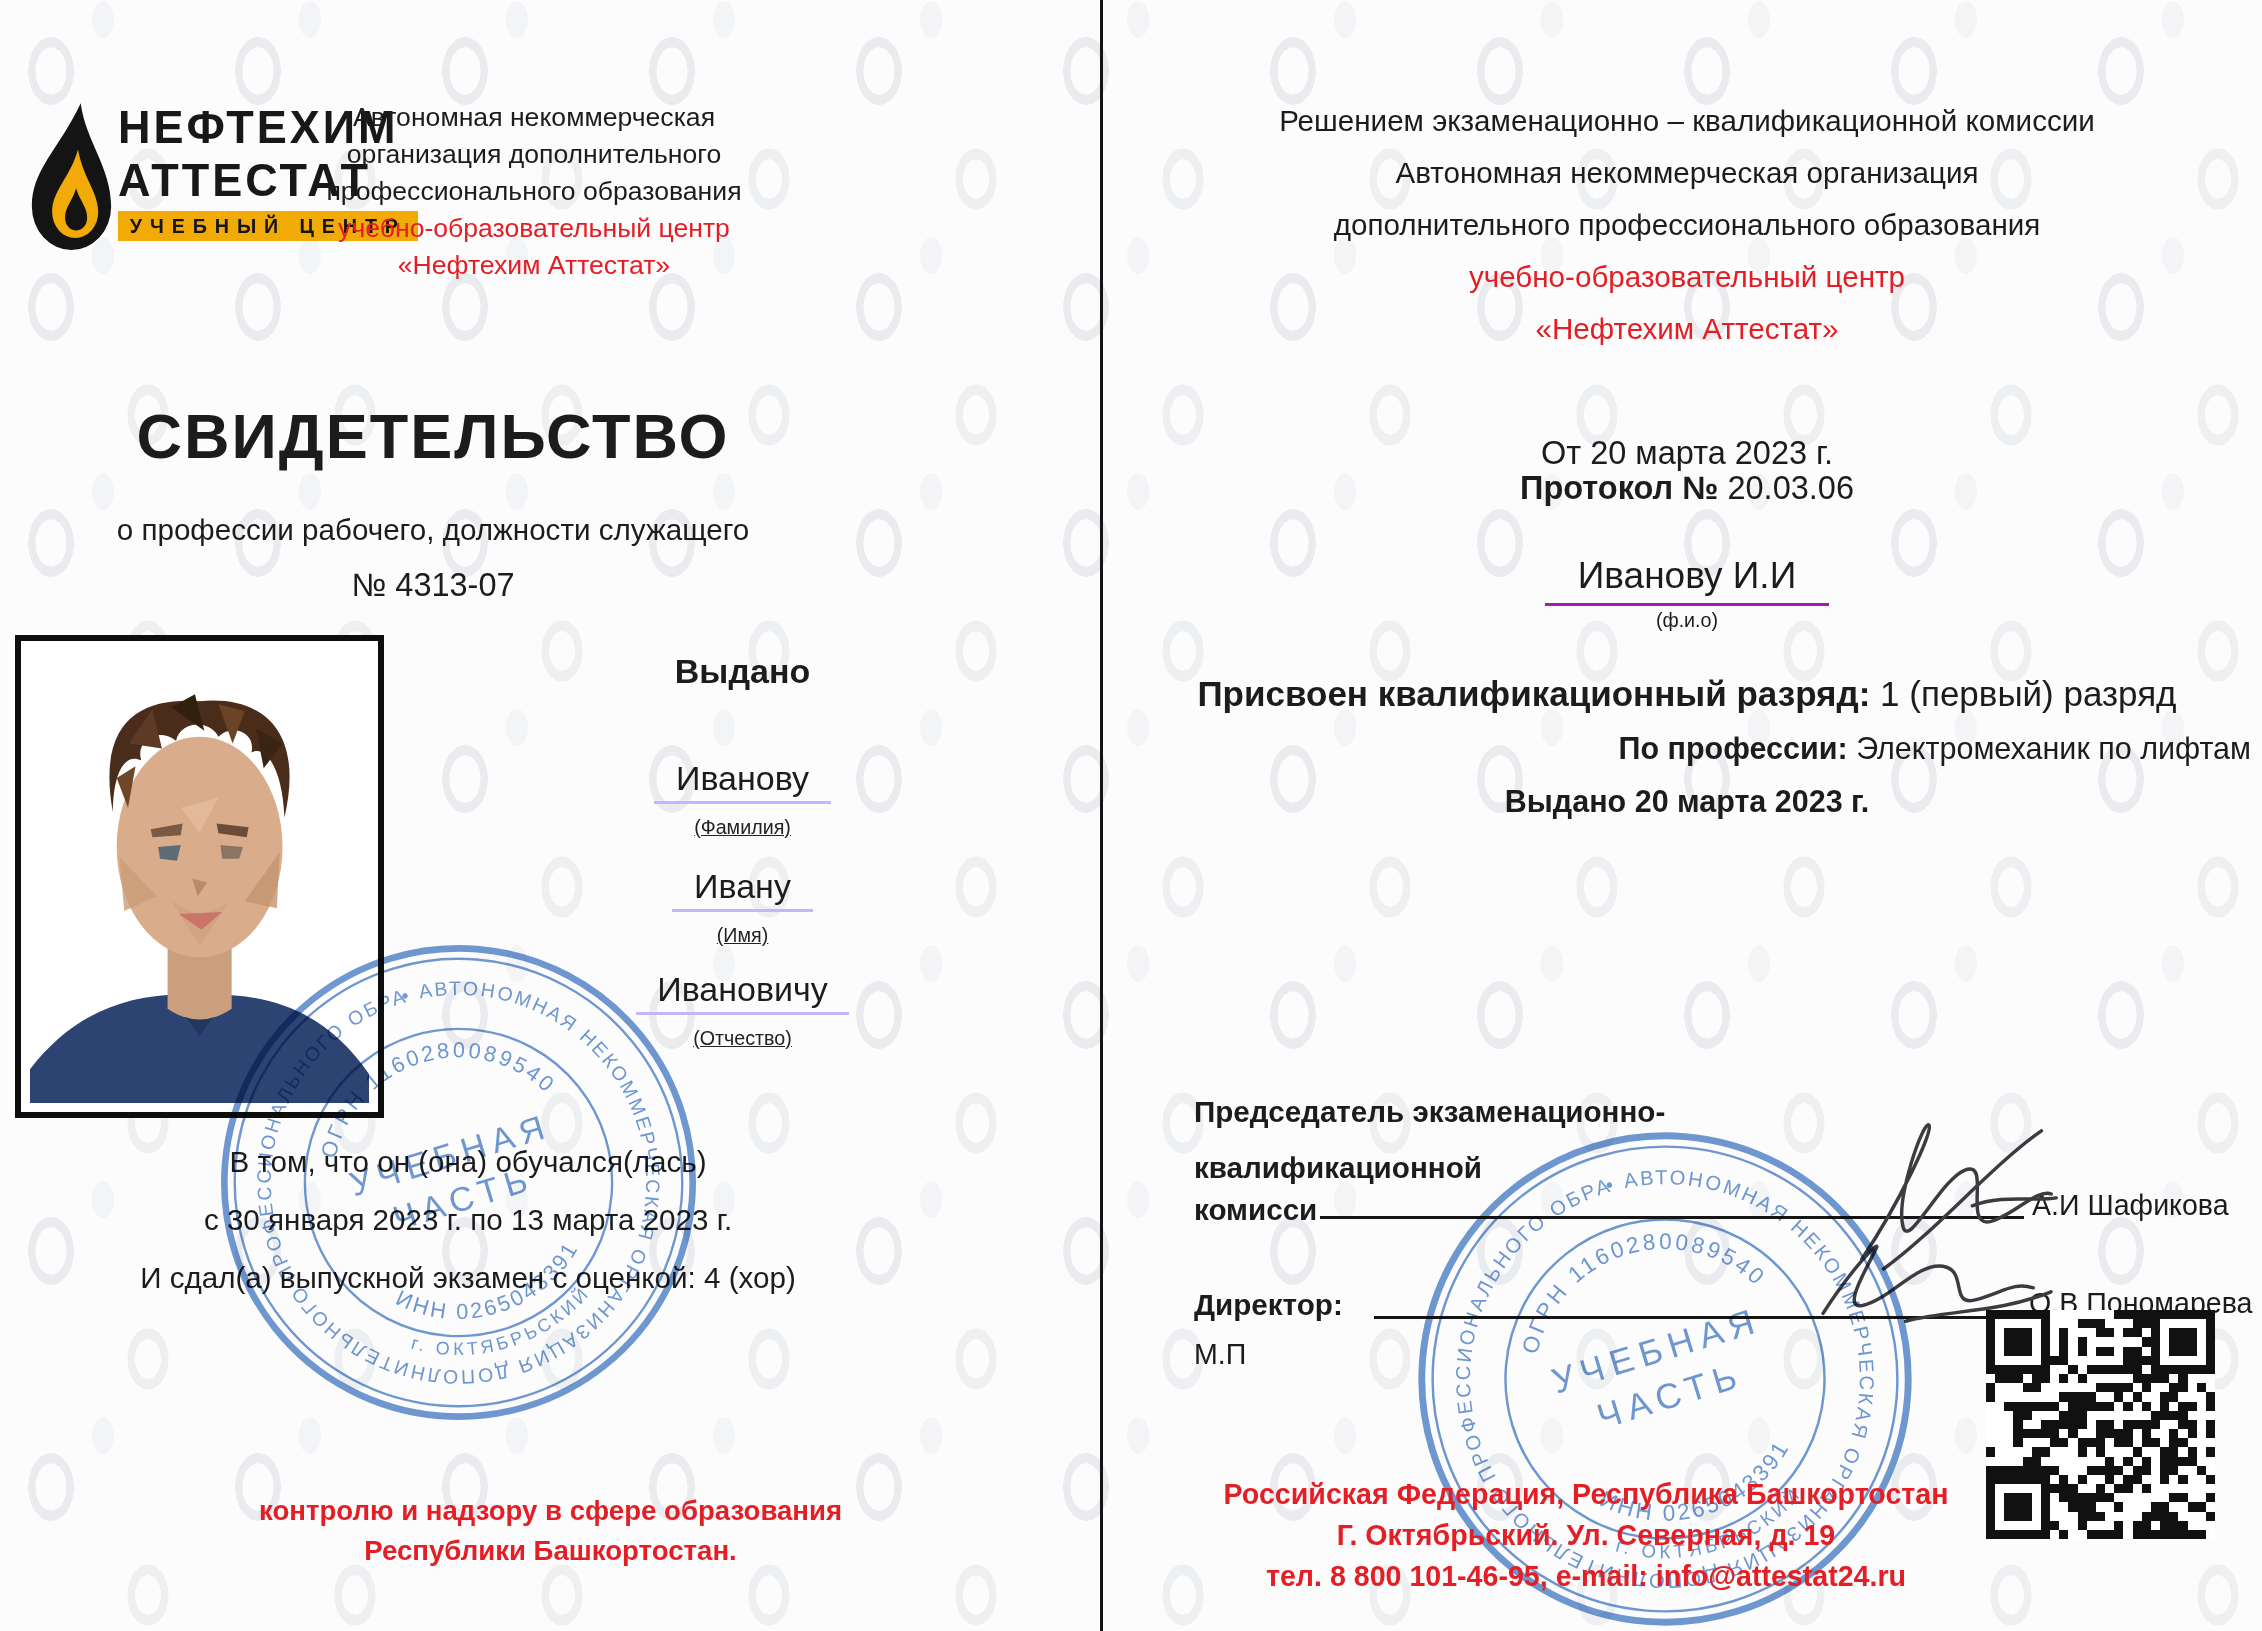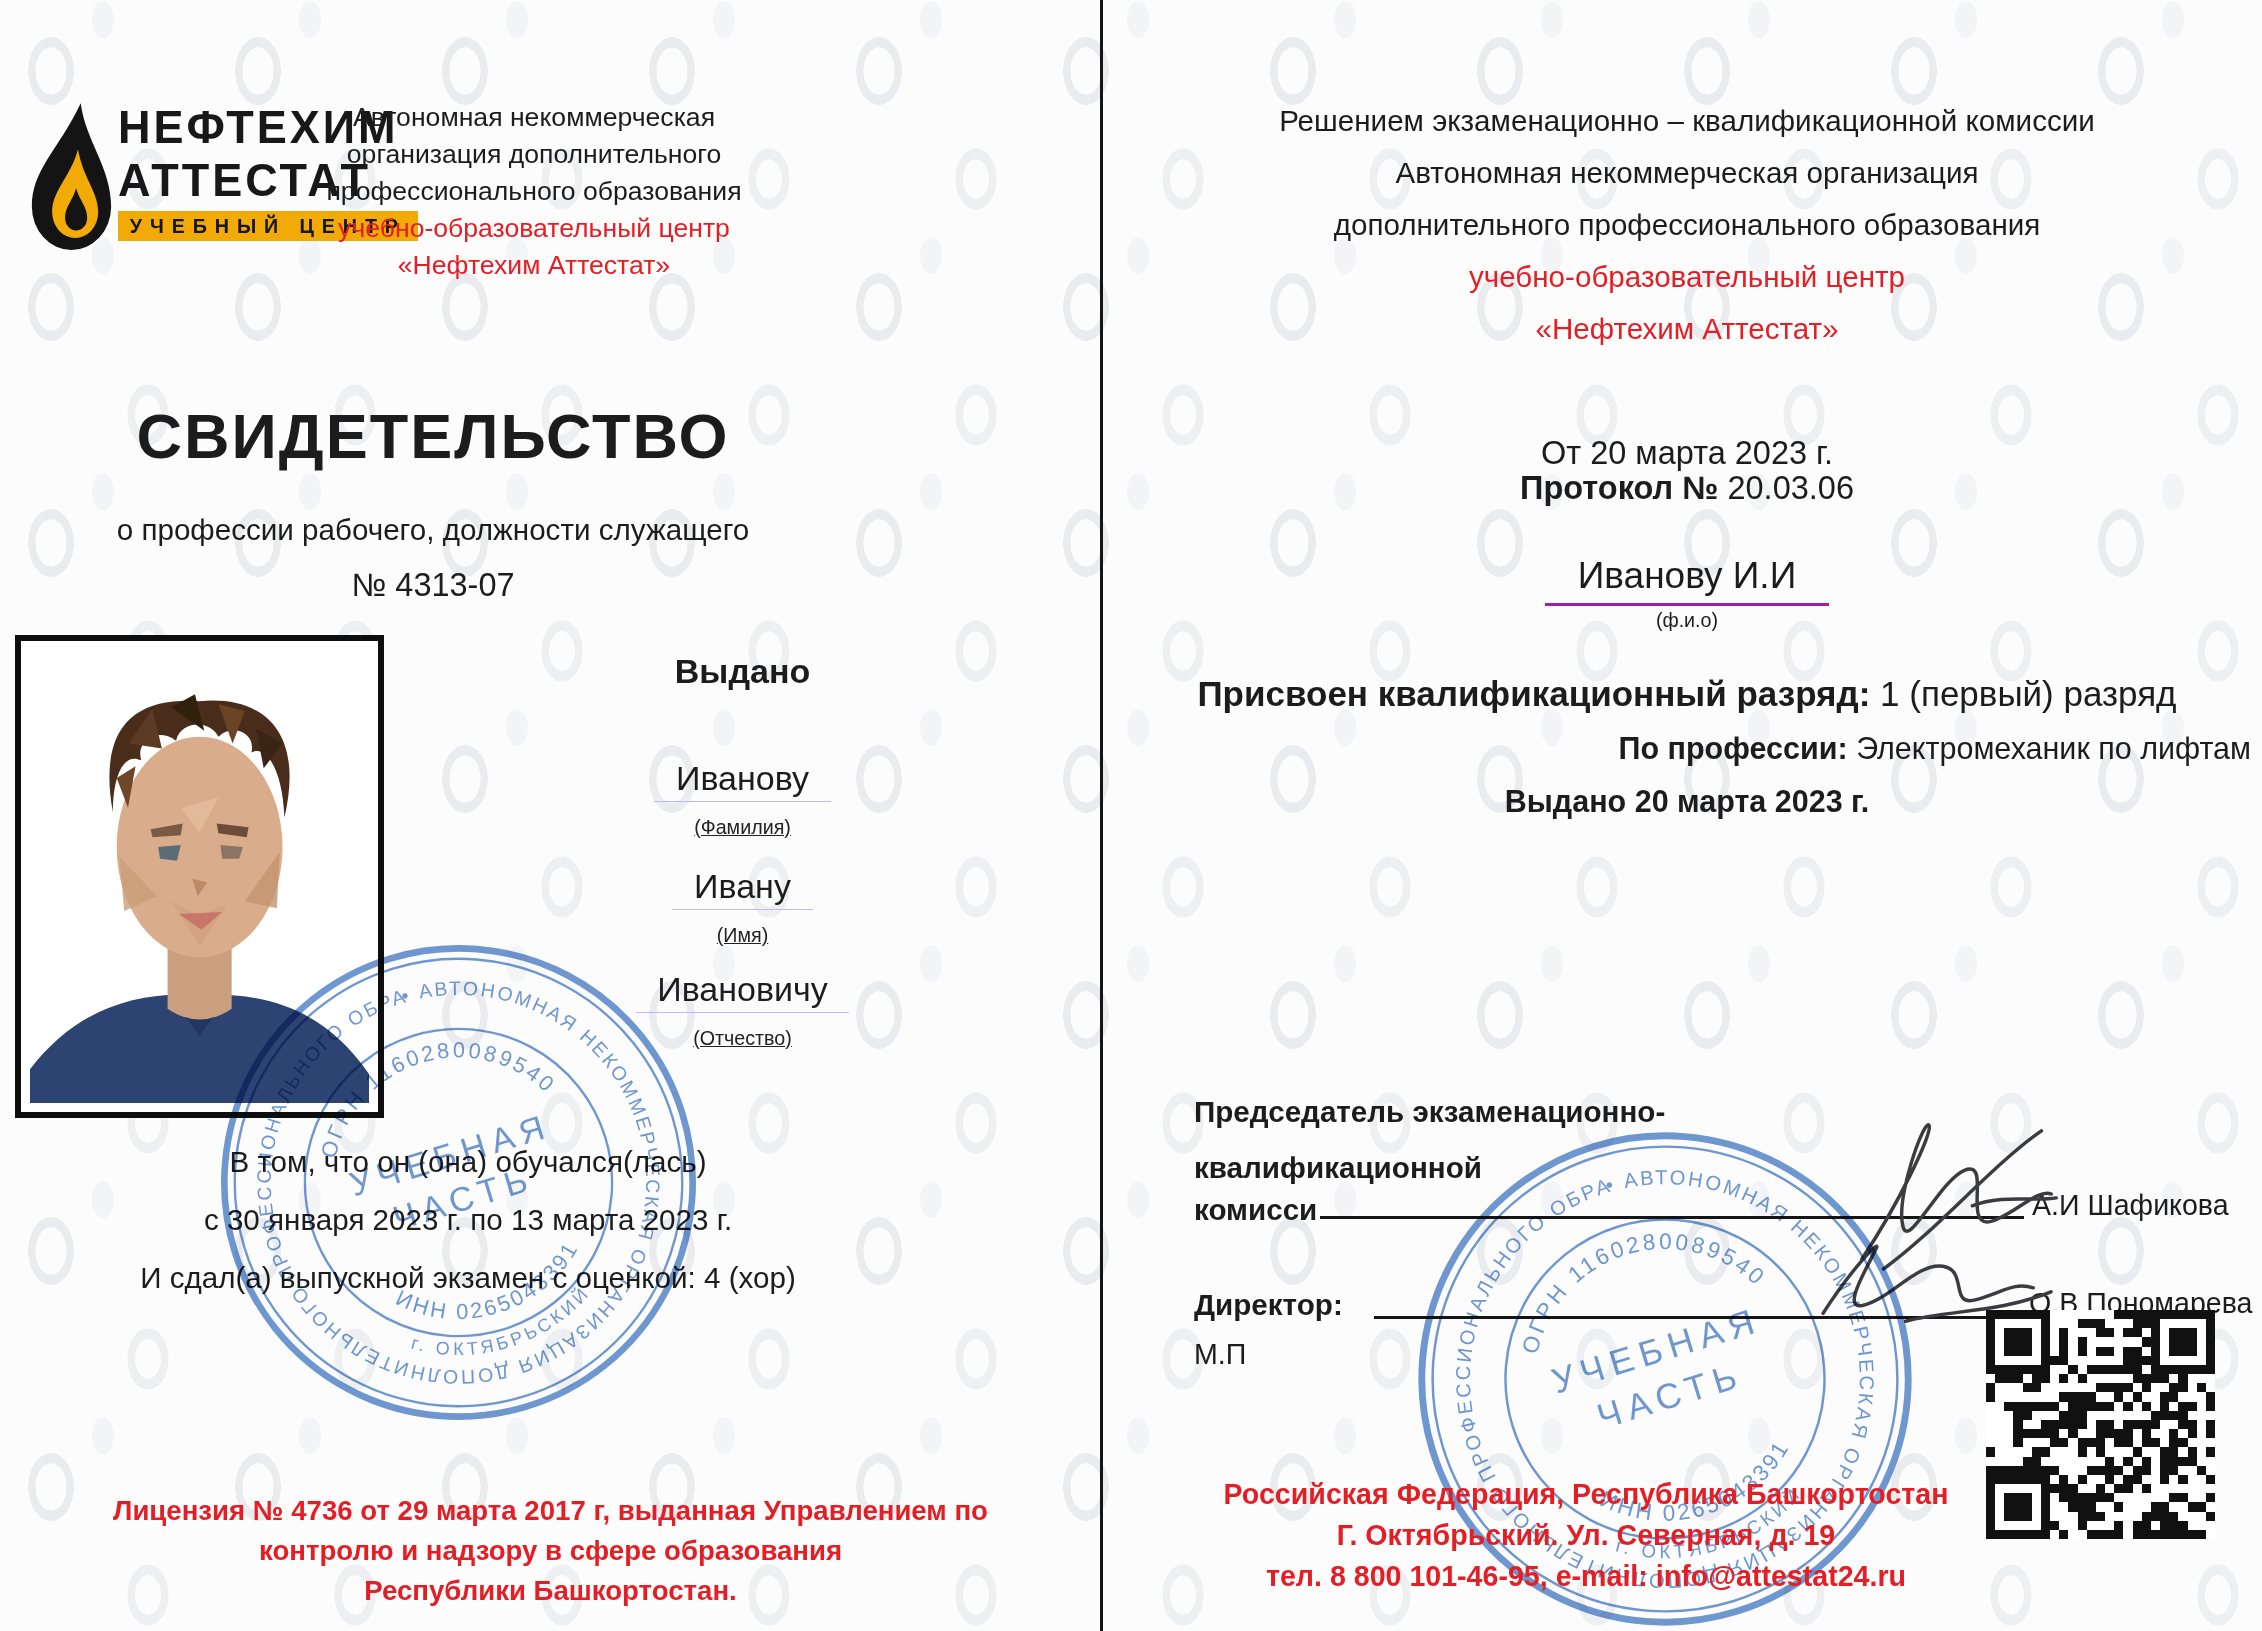--- a/index.html
+++ b/index.html
@@ -34,21 +34,21 @@
   .org-head { left:182px; top:99px; width:704px; font-size:26.6px; line-height:37px; text-align:center; }
   .left-head { left:39px; top:400px; width:788px; text-align:center; }
   .cert-title { font-size:63px; font-weight:800; letter-spacing:2px; }
   .cert-sub { margin-top:41px; font-size:29.6px; }
   .cert-num { margin-top:19.7px; font-size:32.5px; }
   .photo-frame { left:14.8px; top:635px; width:369px; height:483px; background:#fff;
                  border:6.9px solid #0e0e0e; padding:8.9px; }
   .photo-frame svg { width:100%; height:100%; display:block; }
   .issued { left:384px; top:652px; width:717px; text-align:center; font-size:34px; font-weight:bold; }
   .name-row { left:384px; width:717px; text-align:center; font-size:34px; }
-  .name-ul { display:inline-block; border-bottom:1px solid #c4b5fd; padding:0 21.7px 3px; }
+  .name-ul { display:inline-block; border-bottom:3px solid #c4b5fd; padding:0 21.7px 3px; }
   .name-label { left:384px; width:717px; text-align:center; font-size:19.7px; text-decoration:underline; color:#222; }
   .body-text { left:59px; top:1133px; width:818px; text-align:center; font-size:29.6px; line-height:58px; }
   .license { left:0; top:1491px; width:1101px; text-align:center; font-size:27.6px; font-weight:bold; line-height:40px; }
 
   
   .right-head { left:1123px; top:95px; width:1128px; text-align:center; font-size:29.6px; line-height:52px; }
   .r-date { left:1123px; top:414px; width:1128px; text-align:center; font-size:32.5px;margin-top:21px; }
   .r-protocol { left:1123px; top:470px; width:1128px; text-align:center; font-size:32.5px; }
   .r-recipient { left:1123px; top:555px; width:1128px; text-align:center; font-size:37px; }
   .r-recipient span { display:inline-block; border-bottom:3px solid #a21caf; padding:0 33px 5.9px; }
@@ -170,21 +170,20 @@
         <text font-size="20.5" letter-spacing="2.5"><textPath href="#sA-ring">• АВТОНОМНАЯ НЕКОММЕРЧЕСКАЯ ОРГАНИЗАЦИЯ ДОПОЛНИТЕЛЬНОГО ПРОФЕССИОНАЛЬНОГО ОБРАЗОВАНИЯ •</textPath></text>
         <text font-size="23" letter-spacing="3" text-anchor="middle"><textPath href="#sA-ogrn" startOffset="50%">ОГРН 1160280089540</textPath></text>
         <text font-size="23" letter-spacing="3" text-anchor="middle"><textPath href="#sA-inn" startOffset="50%">ИНН 0265043391</textPath></text>
         <text font-size="19" letter-spacing="4" text-anchor="middle"><textPath href="#sA-city" startOffset="50%">г. ОКТЯБРЬСКИЙ</textPath></text>
         <text x="260" y="242" text-anchor="middle" font-size="36" letter-spacing="7">УЧЕБНАЯ</text>
         <text x="260" y="290" text-anchor="middle" font-size="36" letter-spacing="7">ЧАСТЬ</text>
       </g>
     </svg>
 
     <div class="abs license red">
-      <div>Лицензия № 4736 от 29 марта 2017 г, выданная Управлением по</div>
       <div>контролю и надзору в сфере образования</div>
       <div>Республики Башкортостан.</div>
     </div>
   </div>
 
   <div>
 
     <div class="abs right-head">
       <div>Решением экзаменационно – квалификационной комиссии</div>
       <div>Автономная некоммерческая организация</div>

